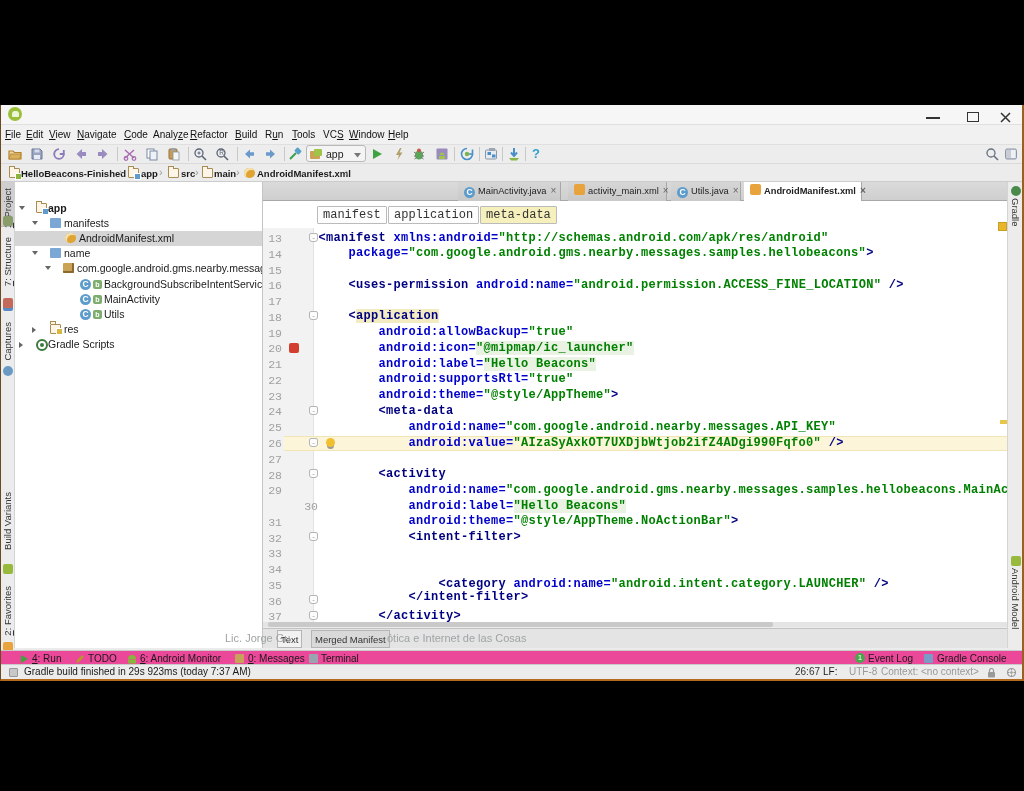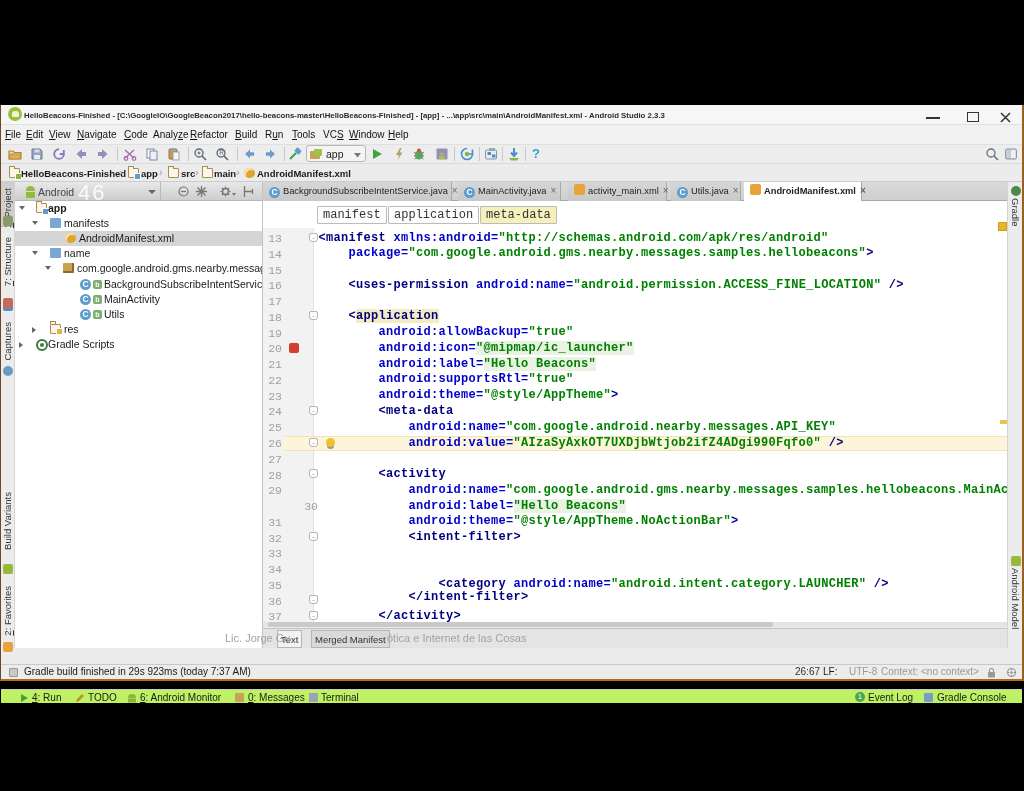--- a/index.html
+++ b/index.html
@@ -91,35 +91,34 @@
 .hscroll { position:absolute; left:0px; top:440px; width:745px; height:5px; background:#e4e4e4; }
 .hthumb { position:absolute; left:5px; top:440px; width:505px; height:5px; background:#c9c9c9; border-radius:2px; }
 .vmark { position:absolute; right:0; width:8px; height:4px; background:#e8c64a; }
 .estripe { position:absolute; right:3px; top:40px; width:9px; height:9px; background:#e8b62a; border:1px solid #caa020; }
 
 .btabs { position:absolute; left:262px; top:446px; width:745px; height:20px; background:#e4e4e4; border-top:1px solid #c2c2c2; font-size:11px; color:#333; }
 .btab { position:absolute; top:1px; height:18px; line-height:17px; padding:0 3px; font-size:9.5px; border:1px solid #b5b5b5; background:#d9d9d9; }
 .btab.sel { background:#f2f2f2; }
 .caption { position:absolute; font-size:11px; color:#9fa4a4; white-space:nowrap; }
 
-.toolrow { position:absolute; left:0; top:545px; width:100%; height:14px; background:#bef264; border-top:1px solid #c9c9c9; font-size:10px; color:#1a1a1a;margin-top:39px; }
+.toolrow { position:absolute; left:0; top:545px; width:100%; height:14px; background:#ec4899; border-top:1px solid #c9c9c9; font-size:10px; color:#1a1a1a; }
 .toolrow span { position:absolute; top:2px; white-space:nowrap; }
 .statusrow { position:absolute; left:0; top:559px; width:100%; height:15px; background:#ececec; border-top:1px solid #c9c9c9; font-size:10px; color:#1a1a1a; }
 .statusrow span { position:absolute; top:1px; white-space:nowrap; }
 .gray { color:#999; }
 .tri-r { position:absolute; width:0; height:0; border-top:4px solid transparent; border-bottom:4px solid transparent; border-left:7px solid #3fa43f; }
 .sqico { position:absolute; top:3px; width:9px; height:9px; border-radius:1px; }
 .greenball { display:inline-block; width:10px; height:10px; border-radius:50%; background:#4aa64a; color:#fff; font-size:8px; text-align:center; line-height:10px; }
 </style>
 </head>
 <body>
 <div class="win">
   <div class="titlebar">
     <div class="title-ico"></div>
-    <div class="title-txt">HelloBeacons-Finished - [C:\GoogleIO\GoogleBeacon2017\hello-beacons-master\HelloBeacons-Finished] - [app] - ...\app\src\main\AndroidManifest.xml - Android Studio 2.3.3</div>
     <div style="position:absolute; left:925px; top:12px; width:14px; height:2px; background:#333;"></div>
     <div style="position:absolute; left:966px; top:7px; width:12px; height:10px; border:1.5px solid #333;"></div>
     <svg style="position:absolute; left:999px; top:7px;" width="11" height="11" viewBox="0 0 11 11">
         <path d="M1 1 L10 10 M10 1 L1 10" stroke="#333" stroke-width="1.5"></path>
       </svg>
   </div>
   <div class="menubar">
     <span style="left:4px;"><u>F</u>ile</span>
     <span style="left:25px;"><u>E</u>dit</span>
     <span style="left:48px;"><u>V</u>iew</span>
@@ -272,41 +271,20 @@
       <div class="vlab" style="top:55px;"><u>7</u>: Structure</div>
       <div class="sico" style="top:116px; background:#c46a5a; box-shadow:0 3px 0 #5a8ac4;"></div>
       <div class="vlab" style="top:140px;">Captures</div>
       <div class="sico" style="top:184px; background:#6a9ac4; border-radius:50%;"></div>
       <div class="vlab" style="top:310px;">Build Variants</div>
       <div class="sico" style="top:382px; background:#97b93c;"></div>
       <div class="vlab" style="top:404px;"><u>2</u>: Favorites</div>
       <div class="sico" style="top:460px; background:#e8a33d;"></div>
     </div>
     <div class="proj">
-      <div class="proj-head">
-        <div class="ph-android"></div>
-          <div style="position:absolute; left:145px; top:0; width:1px; height:19px; background:#b8b8b8;"></div>
-        <span style="position:absolute; left:23px; top:4px; font-size:10.5px;">Android</span>
-        <span style="position:absolute; left:133px; top:8px; width:0; height:0; border-left:4px solid transparent; border-right:4px solid transparent; border-top:4px solid #666;"></span>
-        <svg style="position:absolute; left:163px; top:4px;" width="11" height="11" viewBox="0 0 11 11">
-            <circle cx="5.5" cy="5.5" r="4.5" fill="none" stroke="#777" stroke-width="1.2"></circle>
-            <path d="M3 5.5 h5" stroke="#777" stroke-width="1.2"></path>
-          </svg>
-<svg style="position:absolute; left:181px; top:4px;" width="11" height="11" viewBox="0 0 11 11">
-            <path d="M5.5 0 v11 M0 5.5 h11 M1.5 1.5 l8 8 M9.5 1.5 l-8 8" stroke="#777" stroke-width="1.3"></path>
-          </svg>
-<svg style="position:absolute; left:205px; top:4px;" width="16" height="11" viewBox="0 0 16 11">
-            <circle cx="5.5" cy="5.5" r="3" fill="none" stroke="#777" stroke-width="1.5"></circle>
-            <path d="M5.5 0.5 v2 M5.5 8.5 v2 M0.5 5.5 h2 M8.5 5.5 h2 M2 2 l1.5 1.5 M9 9 l-1.5 -1.5 M9 2 l-1.5 1.5 M2 9 l1.5 -1.5" stroke="#777" stroke-width="1.2"></path>
-            <path d="M12 7 h4 l-2 3 Z" fill="#777"></path>
-          </svg>
-<svg style="position:absolute; left:228px; top:4px;" width="11" height="11" viewBox="0 0 11 11">
-            <path d="M1.5 0 v11 M1.5 5.5 h8 M9.5 3 v5" stroke="#777" stroke-width="1.3"></path>
-          </svg>
-      </div>
       <div class="wm46">46</div>
       <div class="tree">
 <div class="arr down" style="left:4px; top:5.0px;"></div>
 <div class="tico fol cb" style="left:21px; top:2.0px;"></div>
 <div class="trow" style="left:33px; top:0.0px; font-weight:bold;">app</div>
 <div class="arr down" style="left:17px; top:20.1px;"></div>
 <div class="tico fblue" style="left:35px; top:17.1px;"></div>
 <div class="trow" style="left:49px; top:15.1px; ">manifests</div>
 <div class="selrow" style="top:30.2px;"></div>
 <div class="tico fmanifest" style="left:50px; top:32.2px;"></div>
@@ -392,21 +370,20 @@
 <div class="bulb" style="top:255.51px;"></div>
         <div class="hscroll"></div>
           <div class="hthumb"></div>
       </div>
       <div class="crumbs2">
         <div class="chip" style="left:54px;">manifest</div>
         <div class="chip" style="left:125px;">application</div>
         <div class="chip hl" style="left:217px;">meta-data</div>
       </div>
       <div class="tabbar">
-        <div class="tab" style="left:0px; width:189px;"><span class="tabico"></span>BackgroundSubscribeIntentService.java<span class="x">×</span></div>
         <div class="tab" style="left:195px; width:103px;"><span class="tabico"></span>MainActivity.java<span class="x">×</span></div>
         <div class="tab" style="left:305px; width:99px;"><span class="tabico xml"></span>activity_main.xml<span class="x">×</span></div>
         <div class="tab" style="left:408px; width:70px;"><span class="tabico"></span>Utils.java<span class="x">×</span></div>
         <div class="tab active" style="left:481px; width:118px;"><span class="tabico xml"></span>AndroidManifest.xml<span class="x">×</span></div>
       </div>
       <div class="estripe" style="top:40px; right:1px;"></div>
       <div class="vmark" style="top:238px;"></div>
     </div>
     <div class="btabs">
       <div class="btab sel" style="left:14px;">Text</div>

